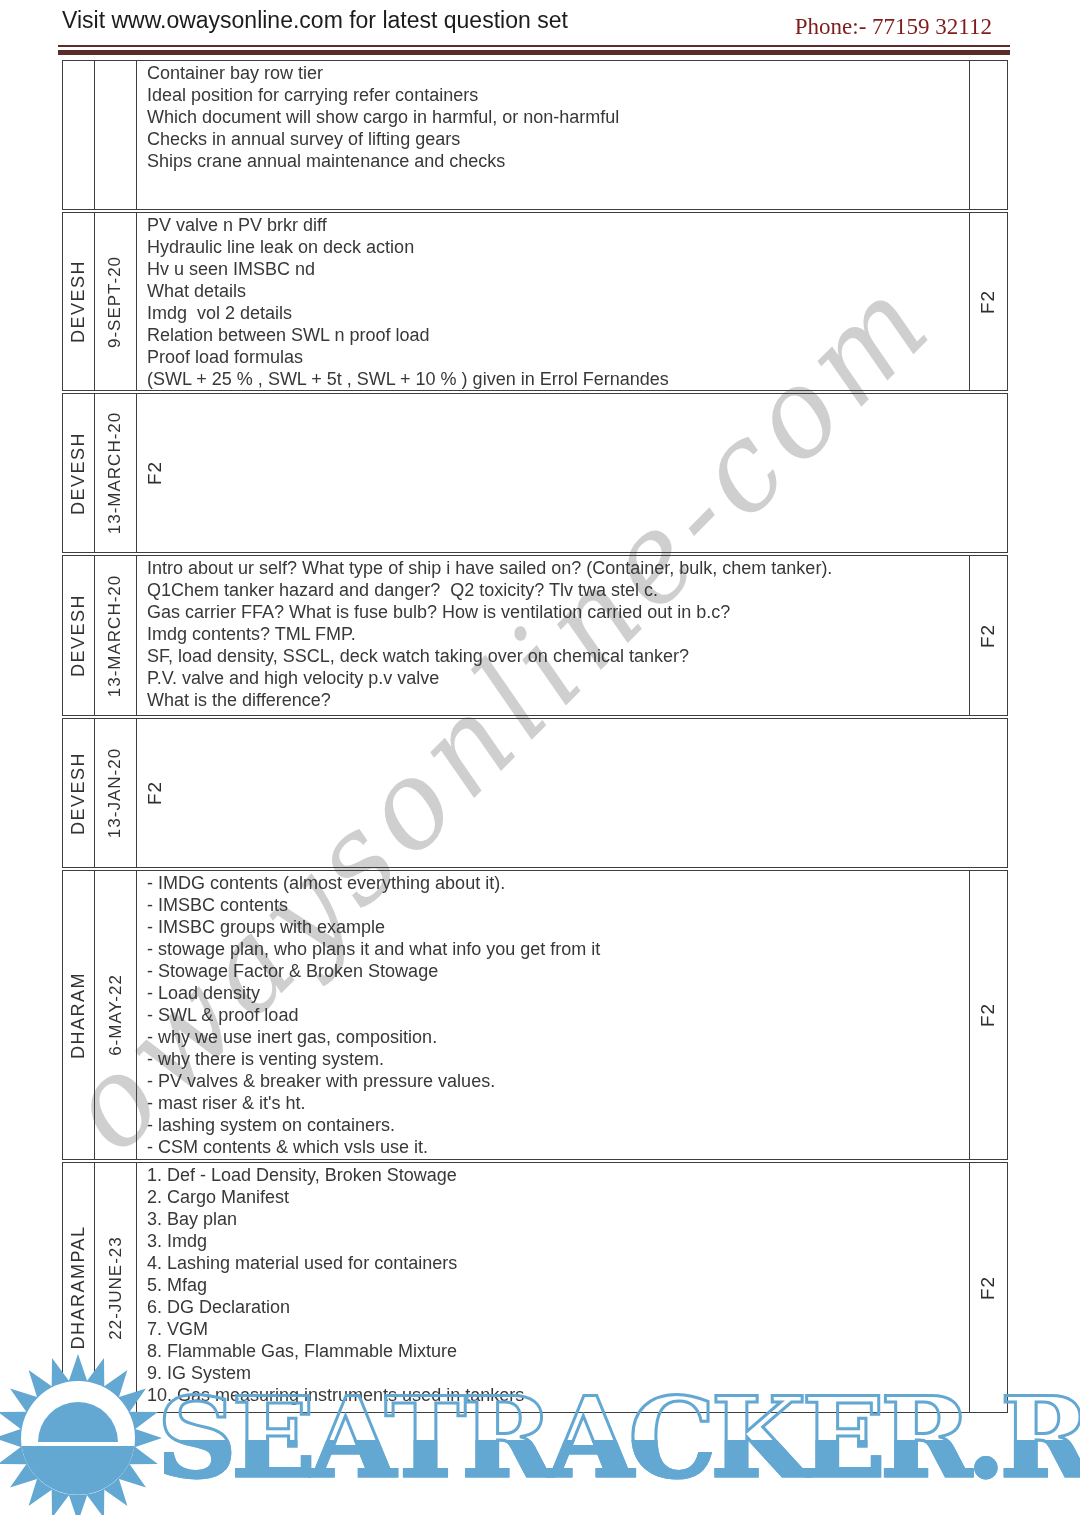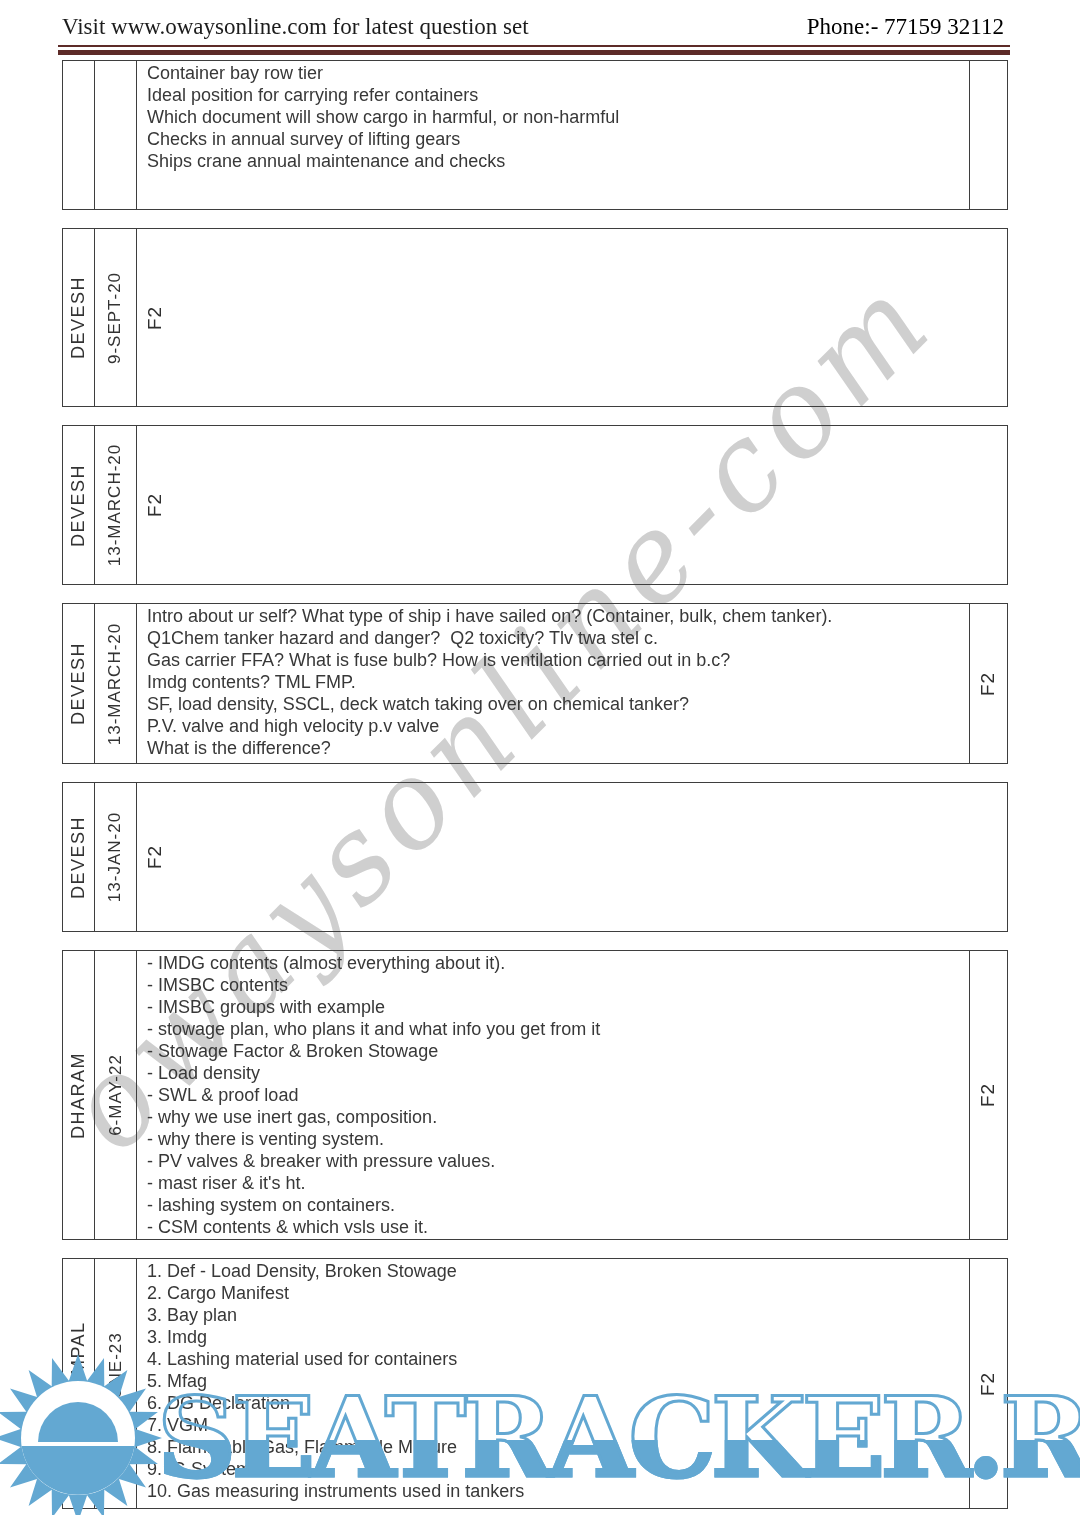--- a/index.html
+++ b/index.html
@@ -5,30 +5,30 @@
   html,body{margin:0;padding:0;background:#ffffff;}
   .page{position:relative;width:1080px;height:1515px;background:#fff;overflow:hidden;
         font-family:"Liberation Sans",sans-serif;}
 
   
   .wmsvg{position:absolute;left:0;top:0;z-index:0;}
   .wmsvg text{font-family:"DejaVu Serif",serif;font-style:italic;font-size:122px;
               fill:#c2c2c2;opacity:.78;letter-spacing:10px;}
 
   
-  .hdr-left{position:absolute;left:62px;top:14px;z-index:1;
-            font-family:Liberation Serif, serif;font-size:23px;color:#1c1c1c;text-align:center;}
-  .hdr-right{position:absolute;right:76px;top:14px;z-index:1;
-             font-family:"Liberation Serif",serif;font-size:23px;color:#000000;}
+  .hdr-left{position:absolute;left:62px;top:7px;z-index:1;
+            font-family:Liberation Sans, sans-serif;font-size:23px;color:#1c1c1c;text-align:center;}
+  .hdr-right{position:absolute;right:88px;top:14px;z-index:1;
+             font-family:"Liberation Serif",serif;font-size:23px;color:#7f1d1d;}
   .rule{position:absolute;left:58px;top:45px;width:952px;height:3px;z-index:1;
         border-top:2px solid #5d2b28;border-bottom:5px solid #5d2b28;}
 
   
   .tbl{position:absolute;left:62px;top:60px;width:946px;z-index:1;
-       display:flex;flex-direction:column;gap:18px;}
+       display:flex;flex-direction:column;gap:2px;}
   .row{display:flex;border:1.5px solid #3e3e3e;box-sizing:border-box;}
   .r1{height:150px}.r2{height:179px}.r3{height:160px}.r4{height:161px}
   .r5{height:150px}.r6{height:290px}.r7{height:251px}
   .cell{box-sizing:border-box;}
   .name{width:32px;border-right:1.5px solid #3e3e3e;display:flex;align-items:center;justify-content:center;}
   .date{width:42px;border-right:1.5px solid #3e3e3e;display:flex;align-items:center;justify-content:center;}
   .q{flex:1;border-right:1.5px solid #3e3e3e;padding:1px 8px 0 10px;
      font-size:18px;line-height:22px;color:#383838;white-space:pre-wrap;}
   .r5 .q{padding-top:23px;}
   .grade{width:37px;display:flex;align-items:center;justify-content:center;}
@@ -79,20 +79,28 @@
         </div>
     </div>
 
     <div class="row r2">
       <div class="cell name">
         <span class="rot">DEVESH</span>
         </div>
       <div class="cell date">
         <span class="rot">9-SEPT-20</span>
         </div>
+      <div class="cell q">PV valve n PV brkr diff
+Hydraulic line leak on deck action
+Hv u seen IMSBC nd
+What details
+Imdg  vol 2 details
+Relation between SWL n proof load
+Proof load formulas
+(SWL + 25 % , SWL + 5t , SWL + 10 % ) given in Errol Fernandes</div>
       <div class="cell grade">
         <span class="rot">F2</span>
         </div>
     </div>
 
     <div class="row r3">
       <div class="cell name">
         <span class="rot">DEVESH</span>
         </div>
       <div class="cell date">

